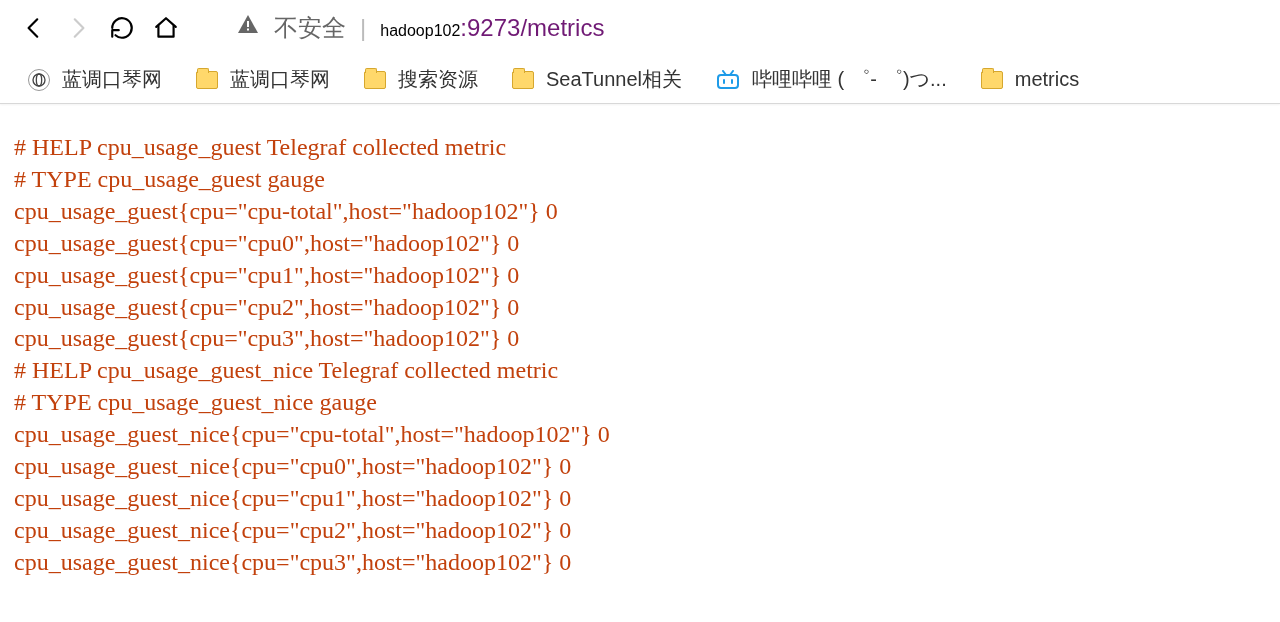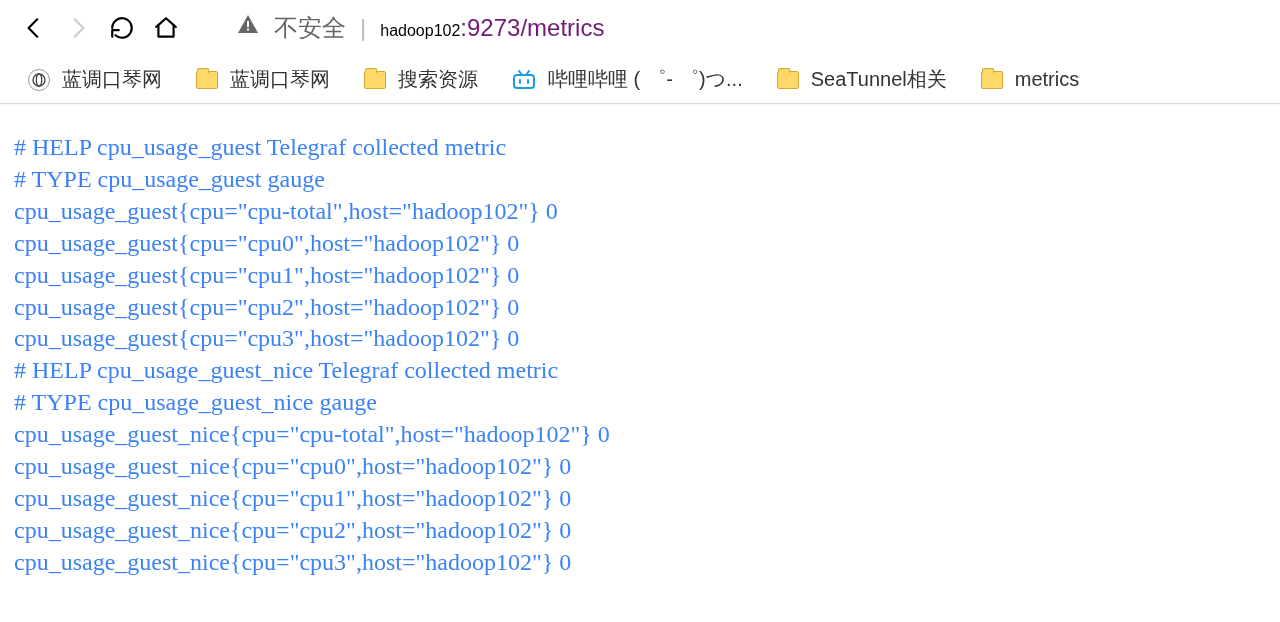--- a/index.html
+++ b/index.html
@@ -90,21 +90,21 @@
     .bili-icon {
       width: 24px; height: 20px;
       color: #1e9be8;
     }
     .bili-icon svg { width: 24px; height: 20px; }
     .content {
       padding: 28px 14px 14px 14px;
       font-family: "Songti SC", "SimSun", "宋体", serif;
       font-size: 24px;
       line-height: 1.33;
-      color: #3b82f6;
+      color: #c2410c;
       white-space: pre;
     }
   </style>
 </head>
 <body>
 
 <div class="toolbar">
   <div class="nav-icon">
     <svg viewBox="0 0 24 24" fill="none" stroke="currentColor" stroke-width="2" stroke-linecap="round" stroke-linejoin="round">
         <polyline points="15 4 7 12 15 20"></polyline>
@@ -153,36 +153,36 @@
     </span>
     <span>蓝调口琴网</span>
   </div>
   <div class="bm-item">
     <span class="folder-icon"></span>
     <span>蓝调口琴网</span>
   </div>
   <div class="bm-item">
     <span class="folder-icon"></span>
     <span>搜索资源</span>
+  </div>
+  <div class="bm-item">
+    <span class="folder-icon"></span>
+    <span>SeaTunnel相关</span>
   </div>
   <div class="bm-item">
     <span class="bili-icon">
       <svg viewBox="0 0 24 20" fill="none" stroke="currentColor" stroke-width="2" stroke-linecap="round">
           <rect x="2" y="5" width="20" height="13" rx="3"></rect>
           <line x1="7" y1="1" x2="10" y2="5"></line>
           <line x1="17" y1="1" x2="14" y2="5"></line>
           <line x1="8" y1="10" x2="8" y2="13"></line>
           <line x1="16" y1="10" x2="16" y2="13"></line>
         </svg>
     </span>
     <span>哔哩哔哩 ( ゜- ゜)つ...</span>
-  </div>
-  <div class="bm-item">
-    <span class="folder-icon"></span>
-    <span>SeaTunnel相关</span>
   </div>
   <div class="bm-item">
     <span class="folder-icon"></span>
     <span>metrics</span>
   </div>
 </div>
 
 <pre class="content" id="metrics-pre"># HELP cpu_usage_guest Telegraf collected metric
 # TYPE cpu_usage_guest gauge
 cpu_usage_guest{cpu="cpu-total",host="hadoop102"} 0

